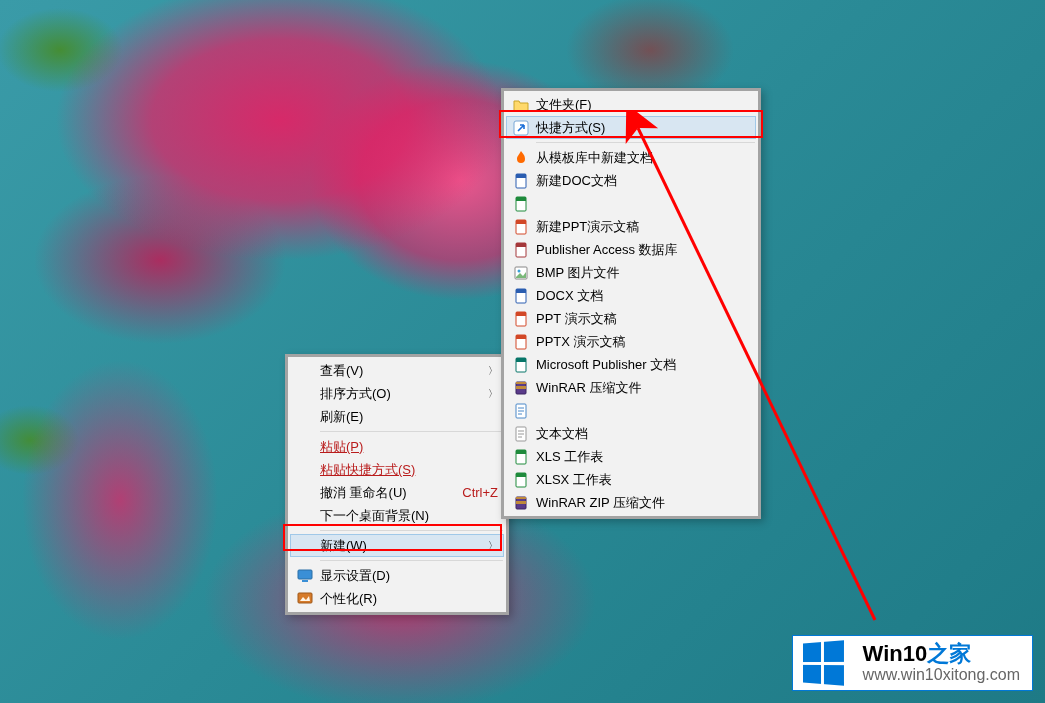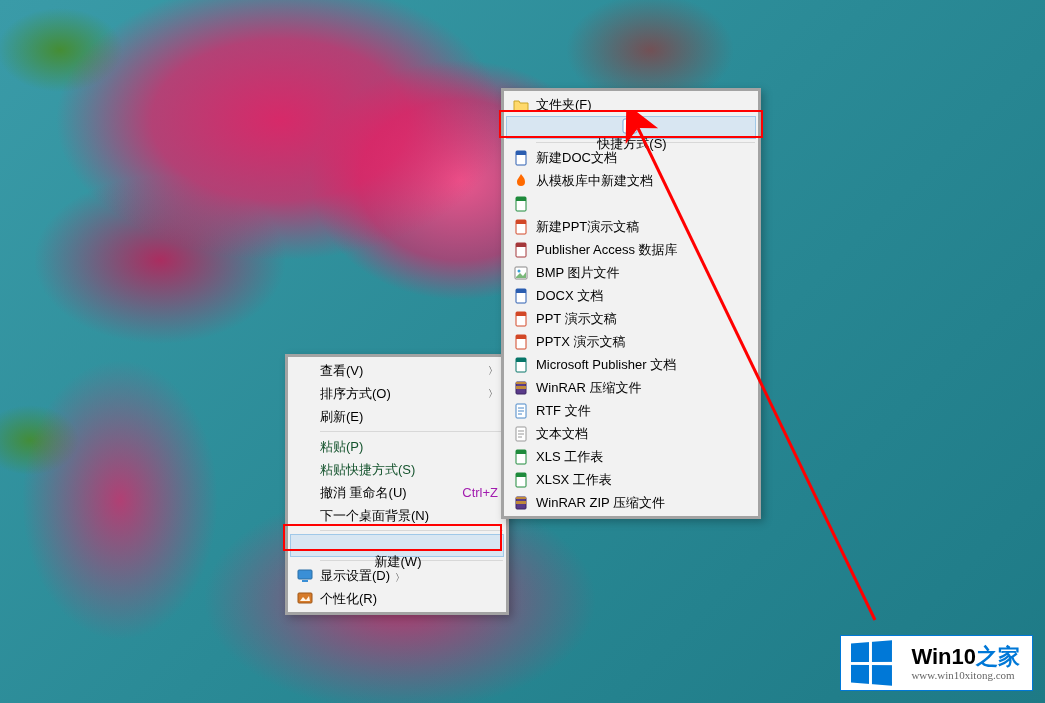--- a/index.html
+++ b/index.html
@@ -55,24 +55,24 @@
   }
   .menu-item .icon-slot {
     width: 22px;
     height: 18px;
     display: flex;
     align-items: center;
     justify-content: center;
     flex-shrink: 0;
   }
   .menu-item .label { flex: 1; padding-left: 4px; white-space: nowrap; }
-  .menu-item .shortcut { color: #a21caf; margin-left: 10px; }
+  .menu-item .shortcut { color: #b91c1c; margin-left: 10px; }
   .menu-item .arrow { margin-left: 8px; font-size: 10px; }
-  .menu-item.disabled { color: #14532d; }
-  .menu-item.hover { background: #d8e6f2; border: 1px solid #a0c8e8; padding: 0 5px 0 3px; height: 23px; flex-direction: column; }
+  .menu-item.disabled { color: #b91c1c; text-decoration: underline; }
+  .menu-item.hover { background: #d8e6f2; border: 1px solid #a0c8e8; padding: 0 5px 0 3px; height: 23px; }
   .sep {
     height: 1px;
     background: #d8d8d8;
     margin: 3px 1px 3px 30px;
   }
 
   
   .highlight-box {
     position: absolute;
     border: 2.5px solid #ff0000;
@@ -119,21 +119,21 @@
     display: grid;
     grid-template-columns: 1fr 1fr;
     grid-template-rows: 1fr 1fr;
     gap: 3px;
     transform: perspective(70px) rotateY(-14deg);
   }
   .watermark .win-logo div { background: #0078d7; }
   .watermark .txt { display: flex; flex-direction: column; line-height: 1.1; }
   .watermark .title-line { font-size: 22px; font-weight: 700; color: #000; }
   .watermark .title-line .accent { color: #0078d7; }
-  .watermark .sub { font-size: 11px; color: #666; font-family: Liberation Serif, serif; }
+  .watermark .sub { font-size: 16px; color: #666; font-family: Liberation Sans, sans-serif; }
 
   
   .ic { width:16px; height:16px; display:inline-block; }
 </style>
 </head>
 <body>
 
 <div class="bg"></div>
 
 <div class="context-menu menu-left">
@@ -211,33 +211,33 @@
           <rect x="1" y="1" width="14" height="14" rx="2" fill="#fff" stroke="#7aa8d6"></rect>
           <path d="M5 11 L11 5 M11 5 h-4 M11 5 v4" stroke="#1a6ed8" stroke-width="1.6" fill="none"></path>
         </svg>
       </span>
       <span class="label">快捷方式(S)</span>
     </div>
     <div class="sep"></div>
     <div class="menu-item">
       <span class="icon-slot">
         <svg class="ic" viewBox="0 0 16 16">
+          <path d="M8 1 C10 4 12 5 12 9 a4 4 0 0 1-8 0 C4 6 6 5 8 1 Z" fill="#ff6a00"></path>
+        </svg>
+      </span>
+      <span class="label">从模板库中新建文档</span>
+    </div>
+    <div class="menu-item">
+      <span class="icon-slot">
+        <svg class="ic" viewBox="0 0 16 16">
           <rect x="3" y="1" width="10" height="14" rx="1" fill="#fff" stroke="#2a5db0"></rect>
           <rect x="3" y="1" width="10" height="4" fill="#2a5db0"></rect>
         </svg>
       </span>
       <span class="label">新建DOC文档</span>
-    </div>
-    <div class="menu-item">
-      <span class="icon-slot">
-        <svg class="ic" viewBox="0 0 16 16">
-          <path d="M8 1 C10 4 12 5 12 9 a4 4 0 0 1-8 0 C4 6 6 5 8 1 Z" fill="#ff6a00"></path>
-        </svg>
-      </span>
-      <span class="label">从模板库中新建文档</span>
     </div>
     <div class="menu-item">
       <span class="icon-slot">
         <svg class="ic" viewBox="0 0 16 16">
           <rect x="3" y="1" width="10" height="14" rx="1" fill="#fff" stroke="#1e8a3b"></rect>
           <rect x="3" y="1" width="10" height="4" fill="#1e8a3b"></rect>
         </svg>
       </span>
     </div>
     <div class="menu-item">
@@ -314,21 +314,20 @@
       </span>
       <span class="label">WinRAR 压缩文件</span>
     </div>
     <div class="menu-item">
       <span class="icon-slot">
         <svg class="ic" viewBox="0 0 16 16">
           <rect x="3" y="1" width="10" height="14" rx="1" fill="#fff" stroke="#4a88c8"></rect>
           <path d="M5 5h6M5 8h6M5 11h4" stroke="#4a88c8"></path>
         </svg>
       </span>
-      <span class="label">RTF 文件</span>
     </div>
     <div class="menu-item">
       <span class="icon-slot">
         <svg class="ic" viewBox="0 0 16 16">
           <rect x="3" y="1" width="10" height="14" rx="1" fill="#fff" stroke="#999"></rect>
           <path d="M5 5h6M5 8h6M5 11h4" stroke="#999"></path>
         </svg>
       </span>
       <span class="label">文本文档</span>
     </div>

